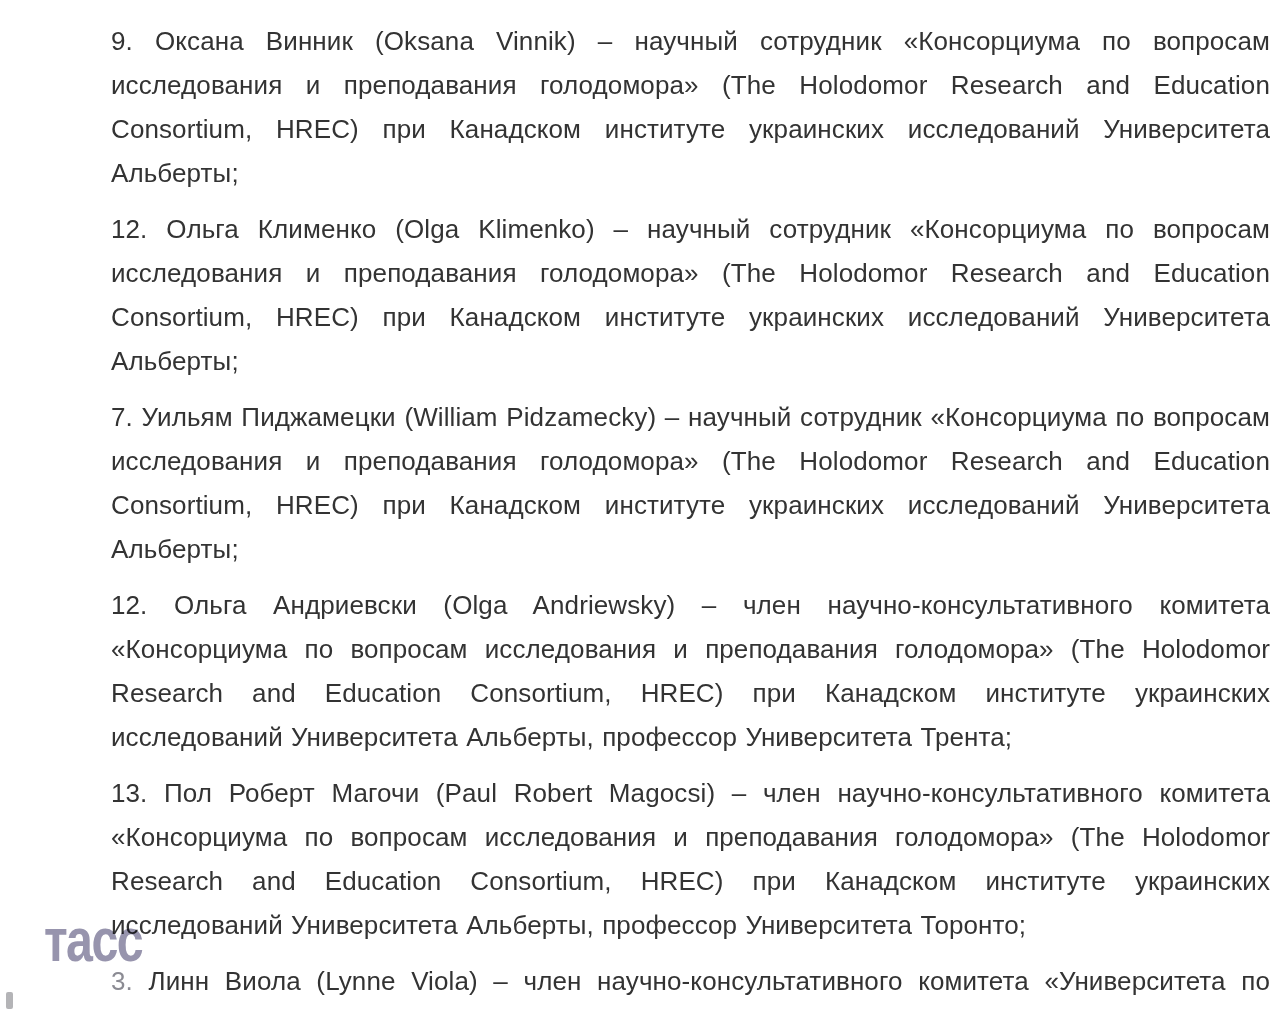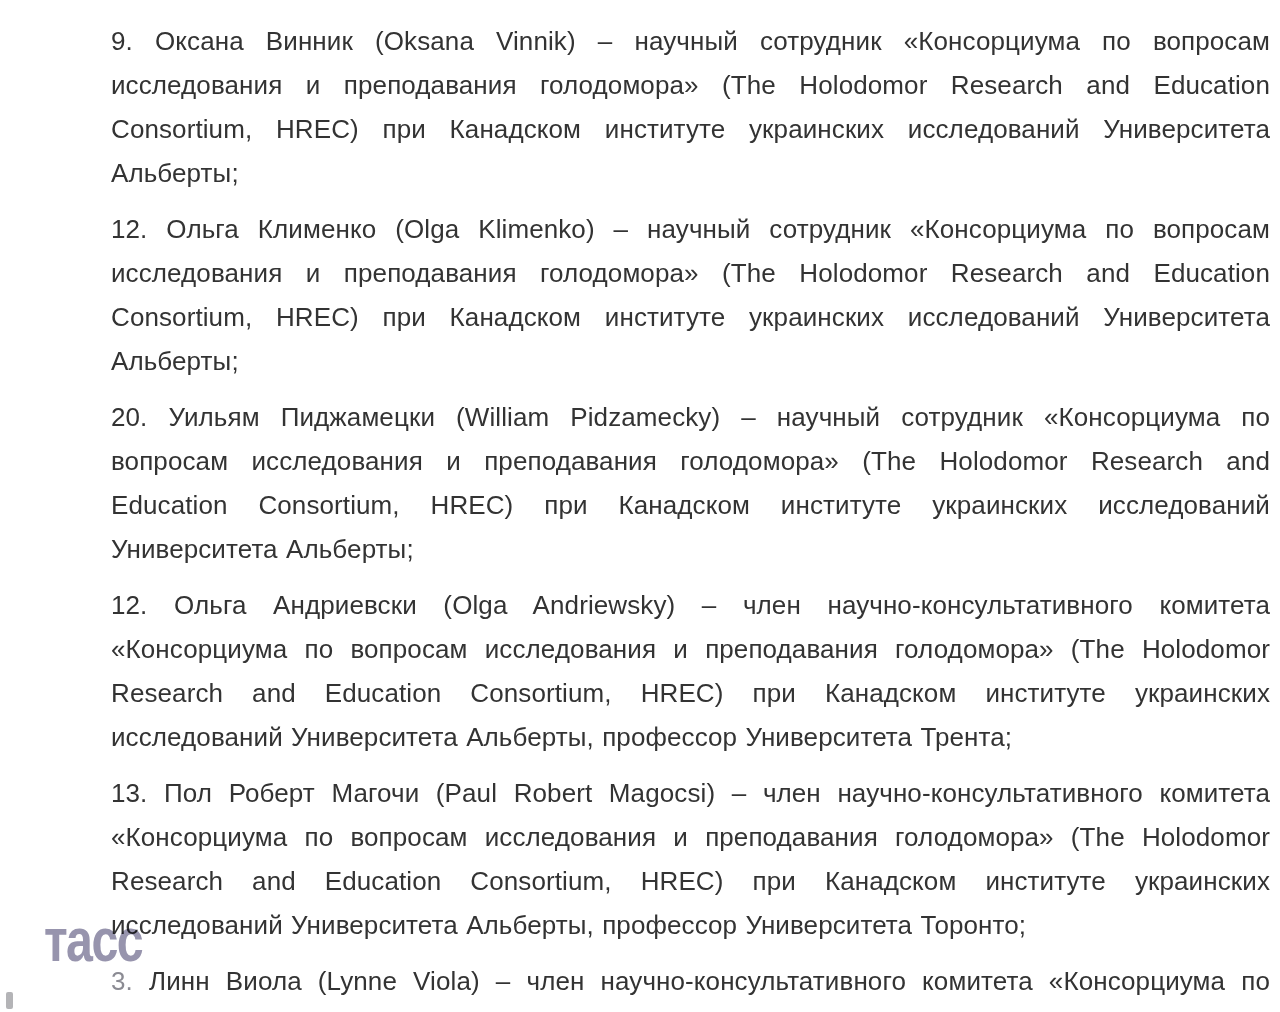--- a/index.html
+++ b/index.html
@@ -65,20 +65,20 @@
     opacity: 0.75;
   }
 </style>
 </head>
 <body>
 
 <div class="page">
   <div class="article">
       <p><span>9. Оксана Винник (Oksana Vinnik) – научный сотрудник «Консорциума по вопросам исследования и преподавания голодомора» (The Holodomor Research and Education Consortium, HREC) при Канадском институте украинских исследований Университета Альберты;</span></p>
       <p><span>12. Ольга Клименко (Olga Klimenko) – научный сотрудник «Консорциума по вопросам исследования и преподавания голодомора» (The Holodomor Research and Education Consortium, HREC) при Канадском институте украинских исследований Университета Альберты;</span></p>
-      <p><span>20. Уильям Пиджамецки (William Pidzamecky) – научный сотрудник «Консорциума по вопросам исследования и преподавания голодомора» (The Holodomor Research and Education Consortium, HREC) при Канадском институте украинских исследований Университета Альберты;</span></p>
+      <p><span>7. Уильям Пиджамецки (William Pidzamecky) – научный сотрудник «Консорциума по вопросам исследования и преподавания голодомора» (The Holodomor Research and Education Consortium, HREC) при Канадском институте украинских исследований Университета Альберты;</span></p>
       <p><span>12. Ольга Андриевски (Olga Andriewsky) – член научно-консультативного комитета «Консорциума по вопросам исследования и преподавания голодомора» (The Holodomor Research and Education Consortium, HREC) при Канадском институте украинских исследований Университета Альберты, профессор Университета Трента;</span></p>
       <p><span>13. Пол Роберт Магочи (Paul Robert Magocsi) – член научно-консультативного комитета «Консорциума по вопросам исследования и преподавания голодомора» (The Holodomor Research and Education Consortium, HREC) при Канадском институте украинских исследований Университета Альберты, профессор Университета Торонто;</span></p>
-      <p><span class="tone-faded">3.</span><span> Линн Виола (Lynne Viola) – член научно-консультативного комитета «Консорциума по </span><span class="tone-faded">воп</span><span>росам исследования и преподавания голодомора» (The Holodomor Research and Education Consortium, HREC) при Канадском институте украинских исследований Университета Альберты, профессор Университета Торонто;</span></p>
+      <p><span class="tone-faded">3.</span><span> Линн Виола (Lynne Viola) – член научно-консультативного комитета «Университета по </span><span class="tone-faded">воп</span><span>росам исследования и преподавания голодомора» (The Holodomor Research and Education Consortium, HREC) при Канадском институте украинских исследований Университета Альберты, профессор Университета Торонто;</span></p>
     </div>
   <div class="watermark">тасс</div>
   <div class="wm-fragment"></div>
 </div>
 
 </body></html>

